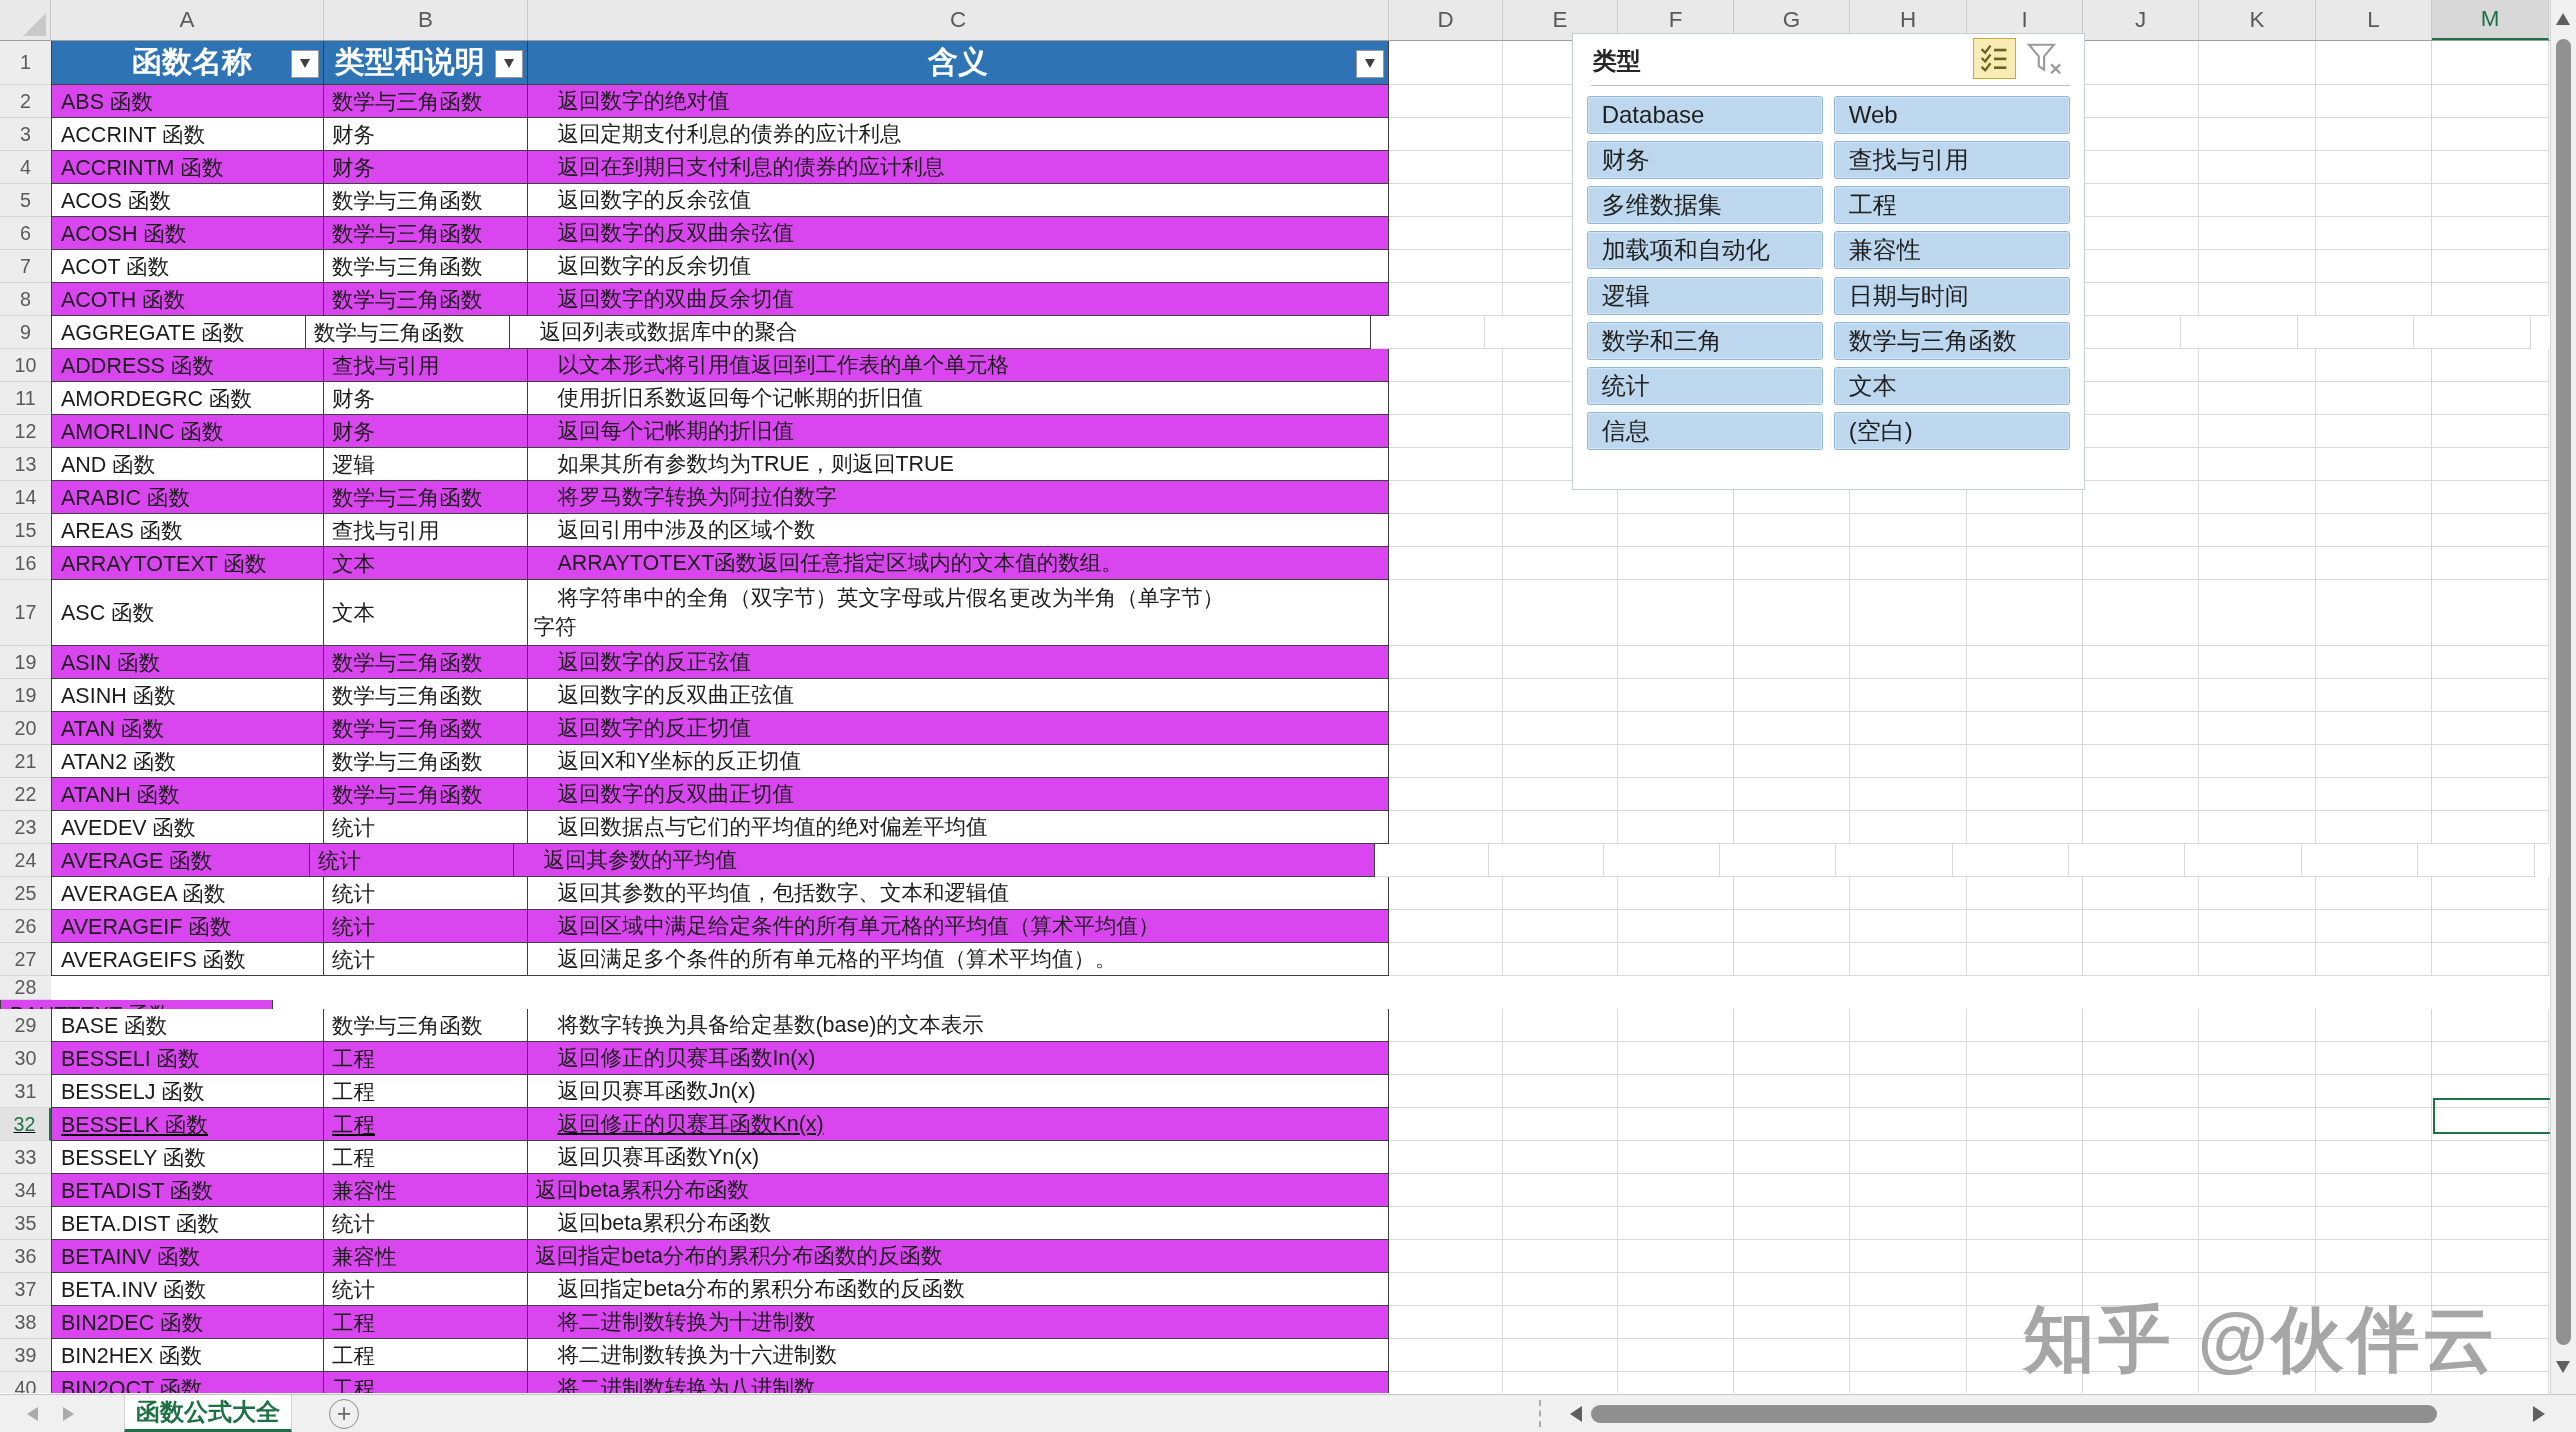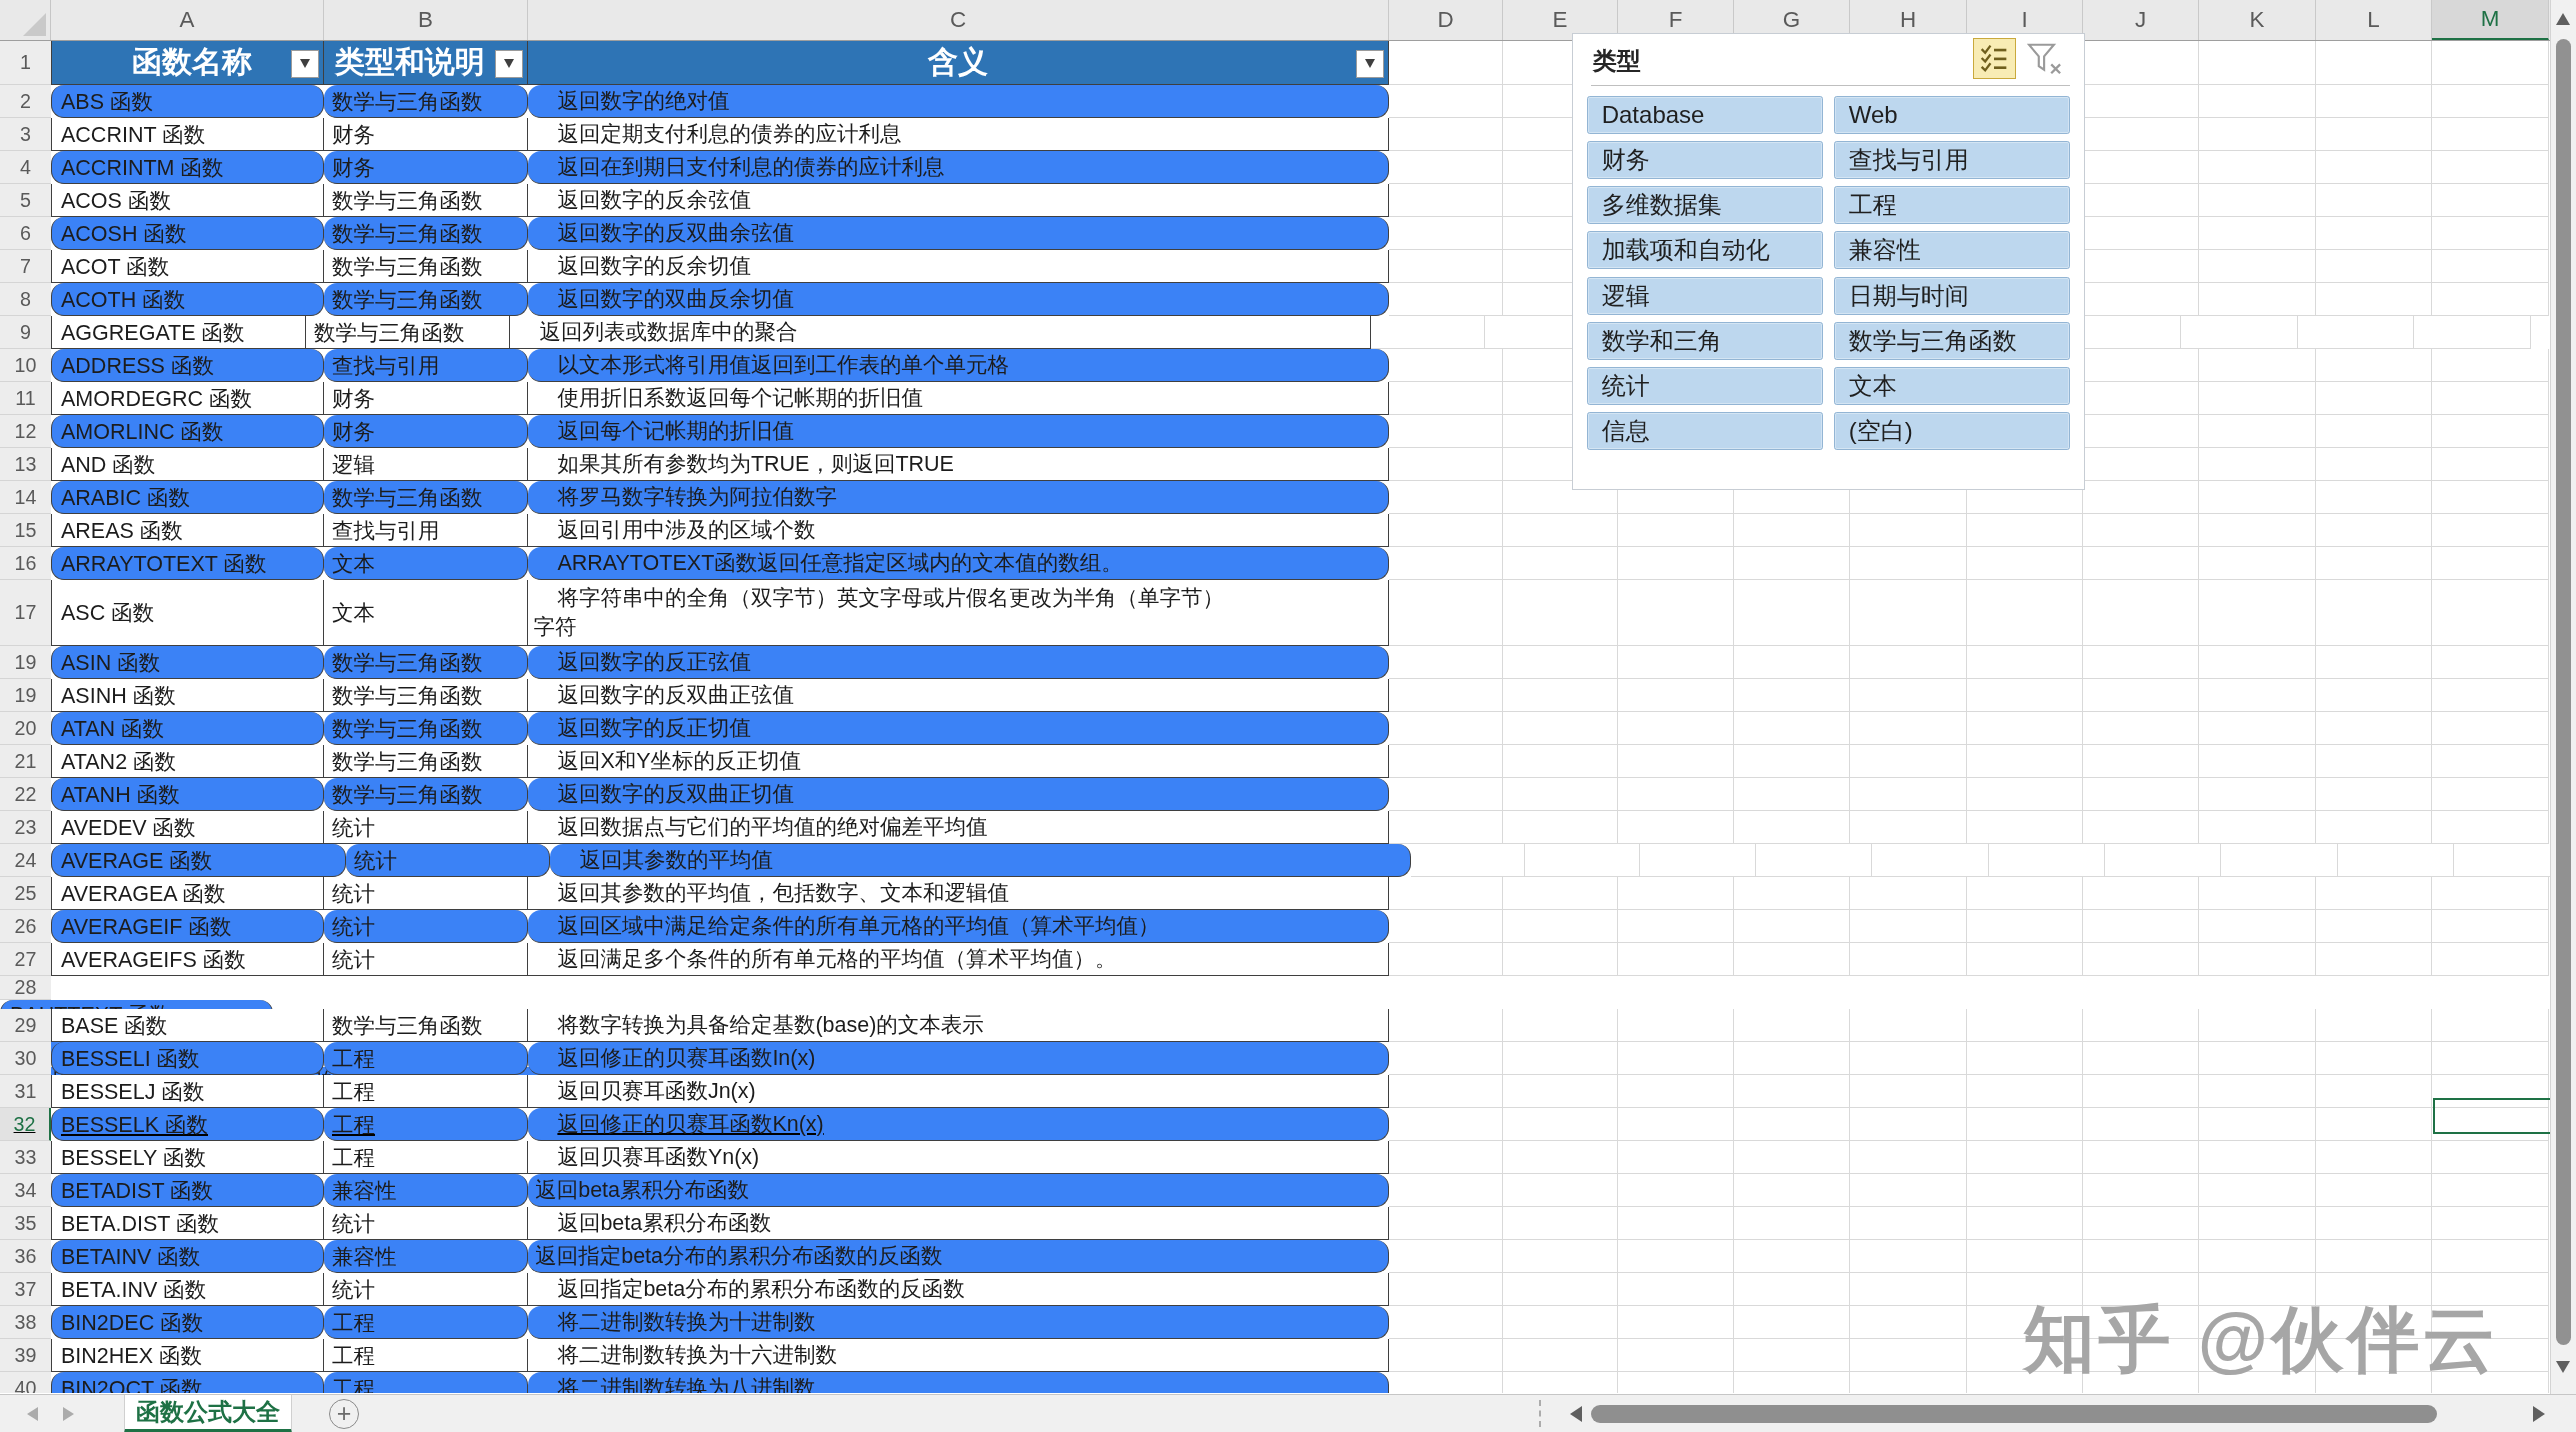--- a/index.html
+++ b/index.html
@@ -23,21 +23,21 @@
   .rowhead { width:51px; flex:none; display:flex; align-items:center; justify-content:center;
     background:#EDEDED; color:#5A5A5A; font-size:19.7px; border-bottom:0.9px solid #D5D5D5; }
   .rowhead.sel { color:#1E7145; border-right:2.7px solid #1E7145; background:#E2E2E2; }
   .cell { flex:none; height:100%; display:flex; align-items:center; overflow:hidden;
     font-size:21.5px; color:#1C1C1C; background:#fff;
     border-right:0.9px solid #D9D9D9; border-bottom:0.9px solid #D9D9D9; }
   .row > .cell { height:auto; align-self:stretch; }
   .cell.tbl { border-right:0.9px solid #3F3F3F; border-bottom:0.9px solid #3F3F3F; }
   .cell.colA { border-left:0.9px solid #3F3F3F; padding-left:9px; }
   .cell.colB { padding-left:8px;align-items:center; }
-  .band { background:#3b82f6;border-radius:13px; }
+  .band { background:#d946ef; }
   .mtxt { display:block; width:100%; text-indent:24px; line-height:29px; white-space:pre-wrap; padding:0 5.4px; }
   .mtxt.flush { text-indent:1.8px; }
 
   
   .hcell { background:#2E74B5; color:#fff; font-weight:bold; font-size:30px;
     justify-content:center; position:relative; }
   .hcell.left { justify-content:flex-start; padding-left:10.7px; }
   .filterbtn { position:absolute; right:3.6px; bottom:6.3px; width:28px; height:28px; background:#fff;
     border:0.9px solid #9B9B9B; display:flex; align-items:center; justify-content:center; }
   .filterbtn .dtri { width:0; height:0; border-top:9px solid #3F3F3F;
@@ -545,21 +545,21 @@
         <div class="cell" style="width: 116px;"></div>
         <div class="cell" style="width: 117px;"></div>
         <div class="cell" style="width: 116px;"></div>
         <div class="cell" style="width: 116px;"></div>
         <div class="cell" style="width: 117px;"></div>
         <div class="cell" style="width: 116px;"></div>
         <div class="cell" style="width: 117px;"></div>
       </div>
       <div class="row" style="height: 33px;">
         <div class="rowhead">24</div>
-        <div class="cell tbl colA band" style="width: 295px;">AVERAGE 函数</div>
+        <div class="cell tbl colA band" style="width: 259px;">AVERAGE 函数</div>
         <div class="cell tbl colB band" style="width: 204px;">统计</div>
         <div class="cell tbl colC band" style="width: 861px;">
           <span class="mtxt">返回其参数的平均值</span>
         </div>
         <div class="cell" style="width: 114px;"></div>
         <div class="cell" style="width: 115px;"></div>
         <div class="cell" style="width: 116px;"></div>
         <div class="cell" style="width: 116px;"></div>
         <div class="cell" style="width: 117px;"></div>
         <div class="cell" style="width: 116px;"></div>

